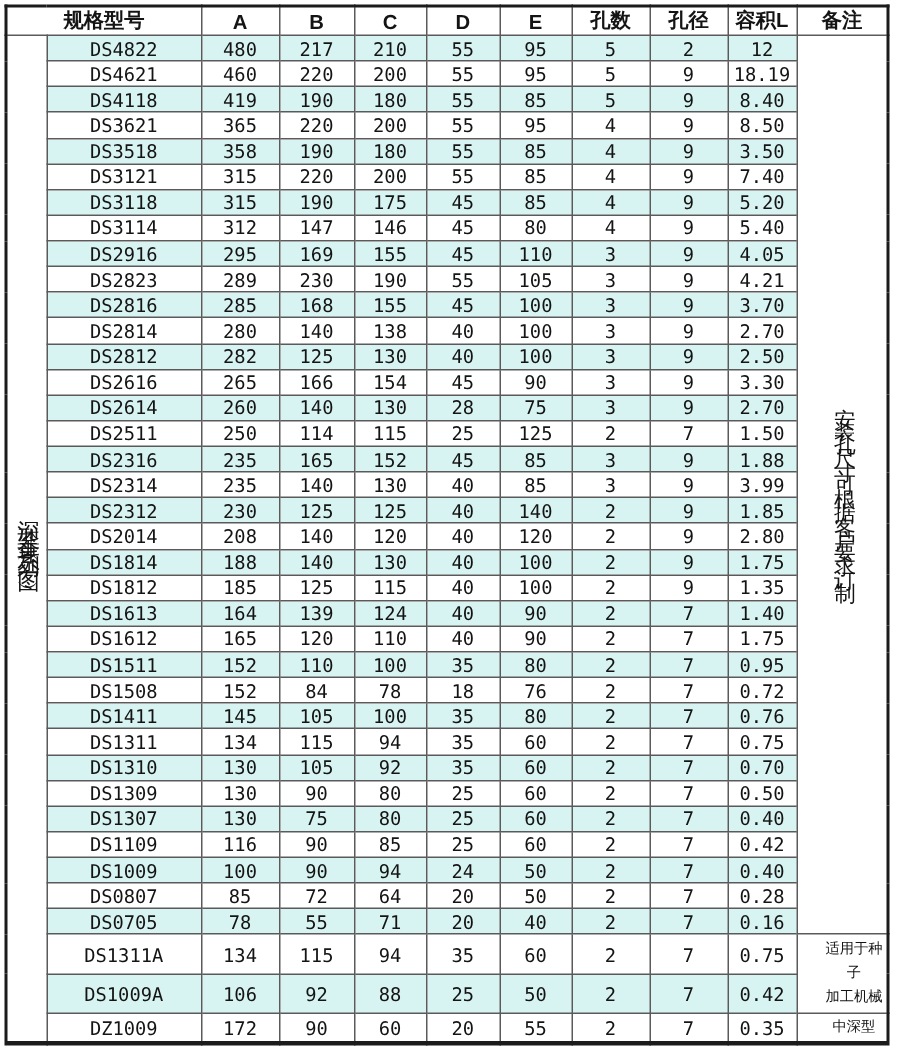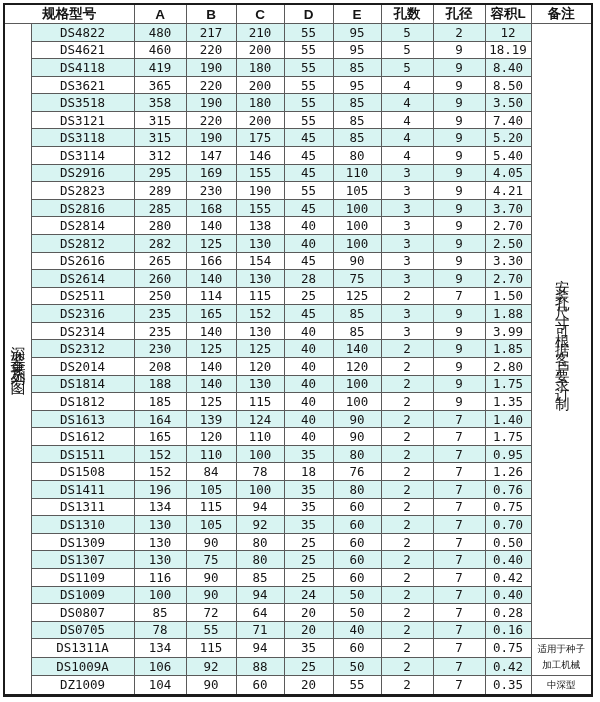--- a/index.html
+++ b/index.html
@@ -29,22 +29,22 @@
   td.side-cell{background:#ffffff !important;font-family:"Liberation Sans","DejaVu Sans",sans-serif;}
   .vtext{
     display:inline-block;vertical-align:middle;
     writing-mode:vertical-rl;text-orientation:mixed;
     line-height:1.1;
   }
   .vleft{font-size:15px;letter-spacing:5px;font-weight:500;}
   .vright{font-size:14.5px;letter-spacing:9px;}
   td.remark-small{
     background:#ffffff !important;
-    font-family:Liberation Serif, serif;
-    font-size:9.5px;line-height:1.7;white-space:normal;
+    font-family:Liberation Mono, monospace;
+    font-size:9.5px;line-height:1.7;white-space:normal;padding-left:16px;
   }
 </style>
 </head>
 <body>
 
 <table>
   <colgroup>
     <col style="width:27px">
       <col style="width:103px">
       <col style="width:52px">
@@ -351,25 +351,25 @@
       </tr>
       <tr>
         <td>DS1508</td>
         <td>152</td>
         <td>84</td>
         <td>78</td>
         <td>18</td>
         <td>76</td>
         <td>2</td>
         <td>7</td>
-        <td>1.26</td>
+        <td>0.72</td>
       </tr>
       <tr class="alt">
         <td>DS1411</td>
-        <td>196</td>
+        <td>145</td>
         <td>105</td>
         <td>100</td>
         <td>35</td>
         <td>80</td>
         <td>2</td>
         <td>7</td>
         <td>0.76</td>
       </tr>
       <tr>
         <td>DS1311</td>
@@ -480,21 +480,21 @@
         <td>92</td>
         <td>88</td>
         <td>25</td>
         <td>50</td>
         <td>2</td>
         <td>7</td>
         <td>0.42</td>
       </tr>
       <tr>
         <td>DZ1009</td>
-        <td>104</td>
+        <td>172</td>
         <td>90</td>
         <td>60</td>
         <td>20</td>
         <td>55</td>
         <td>2</td>
         <td>7</td>
         <td>0.35</td>
         <td class="remark-small">中深型</td>
       </tr>
     </tbody>

